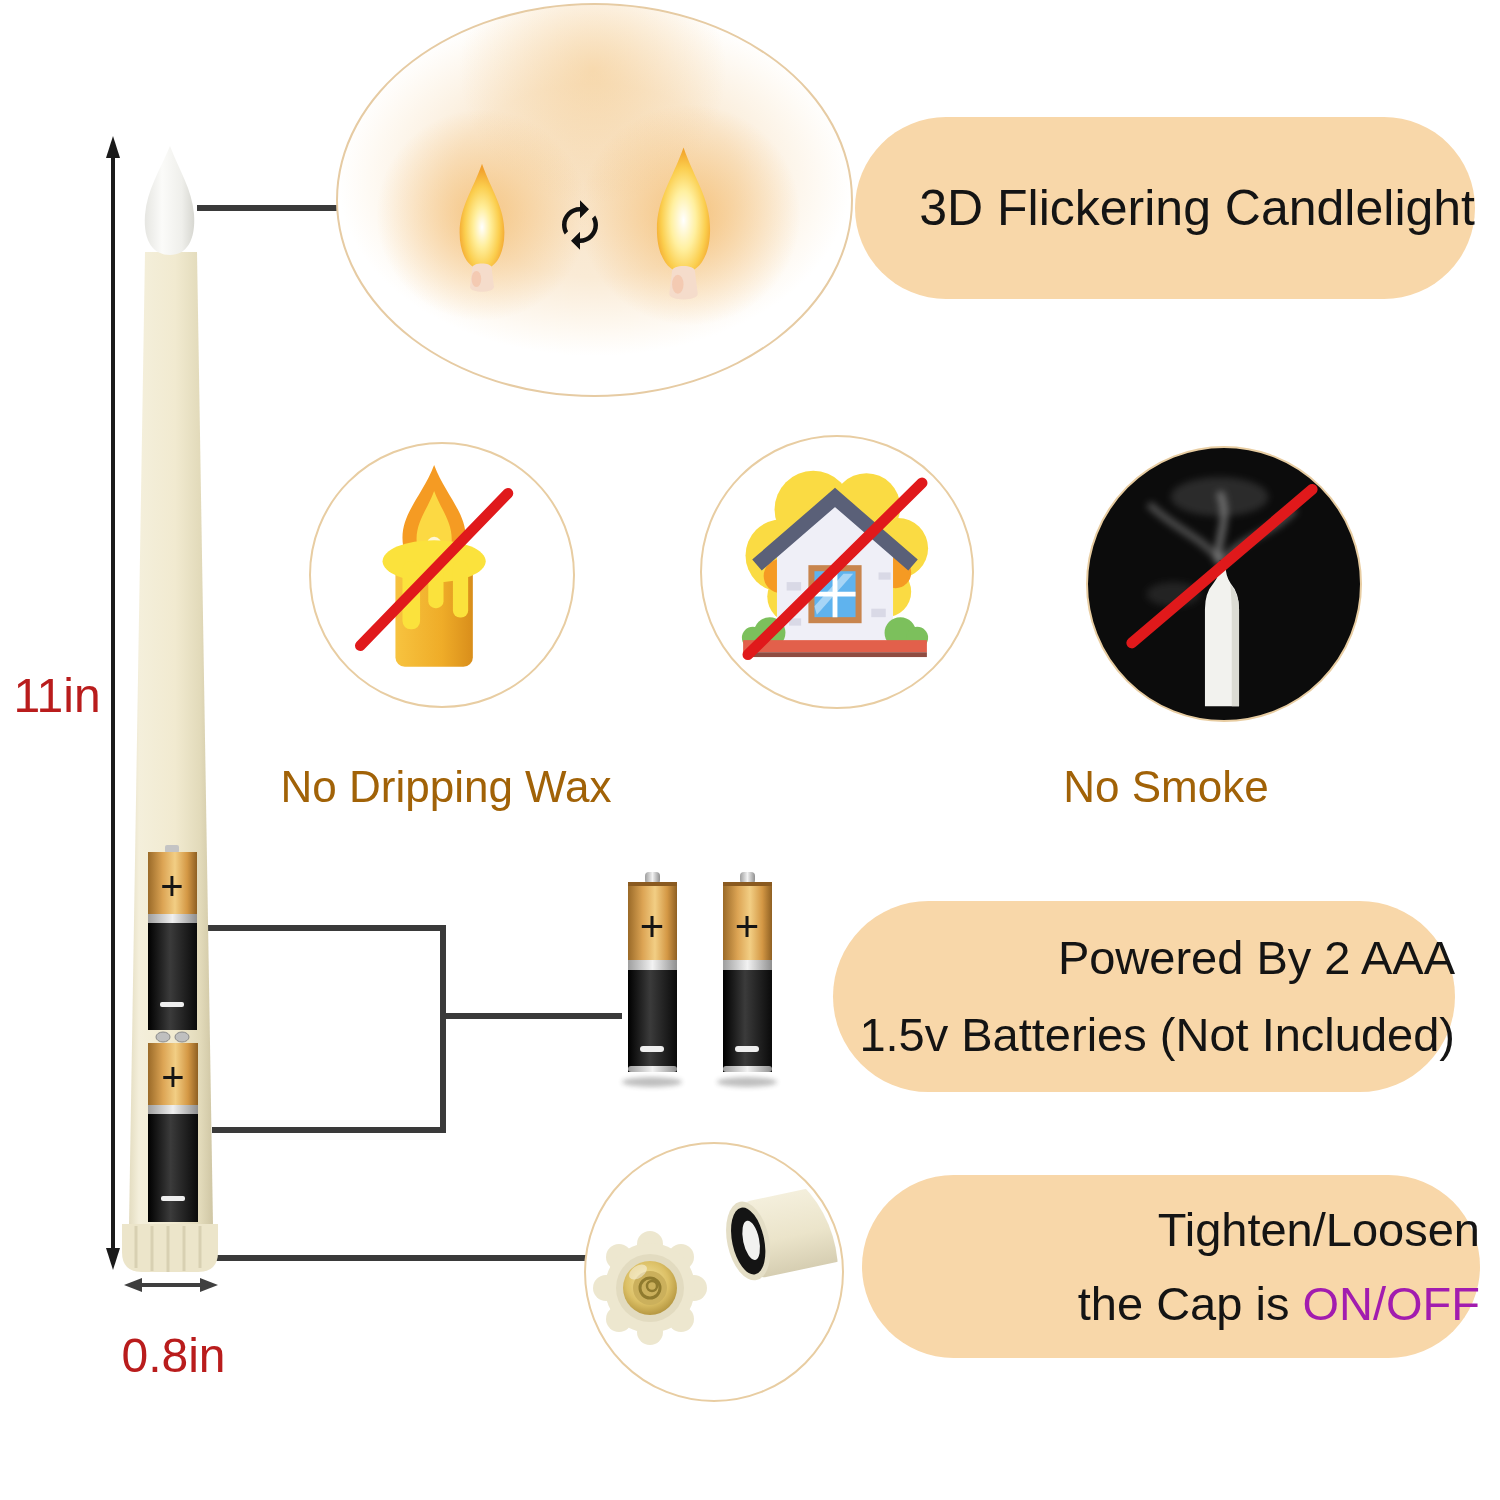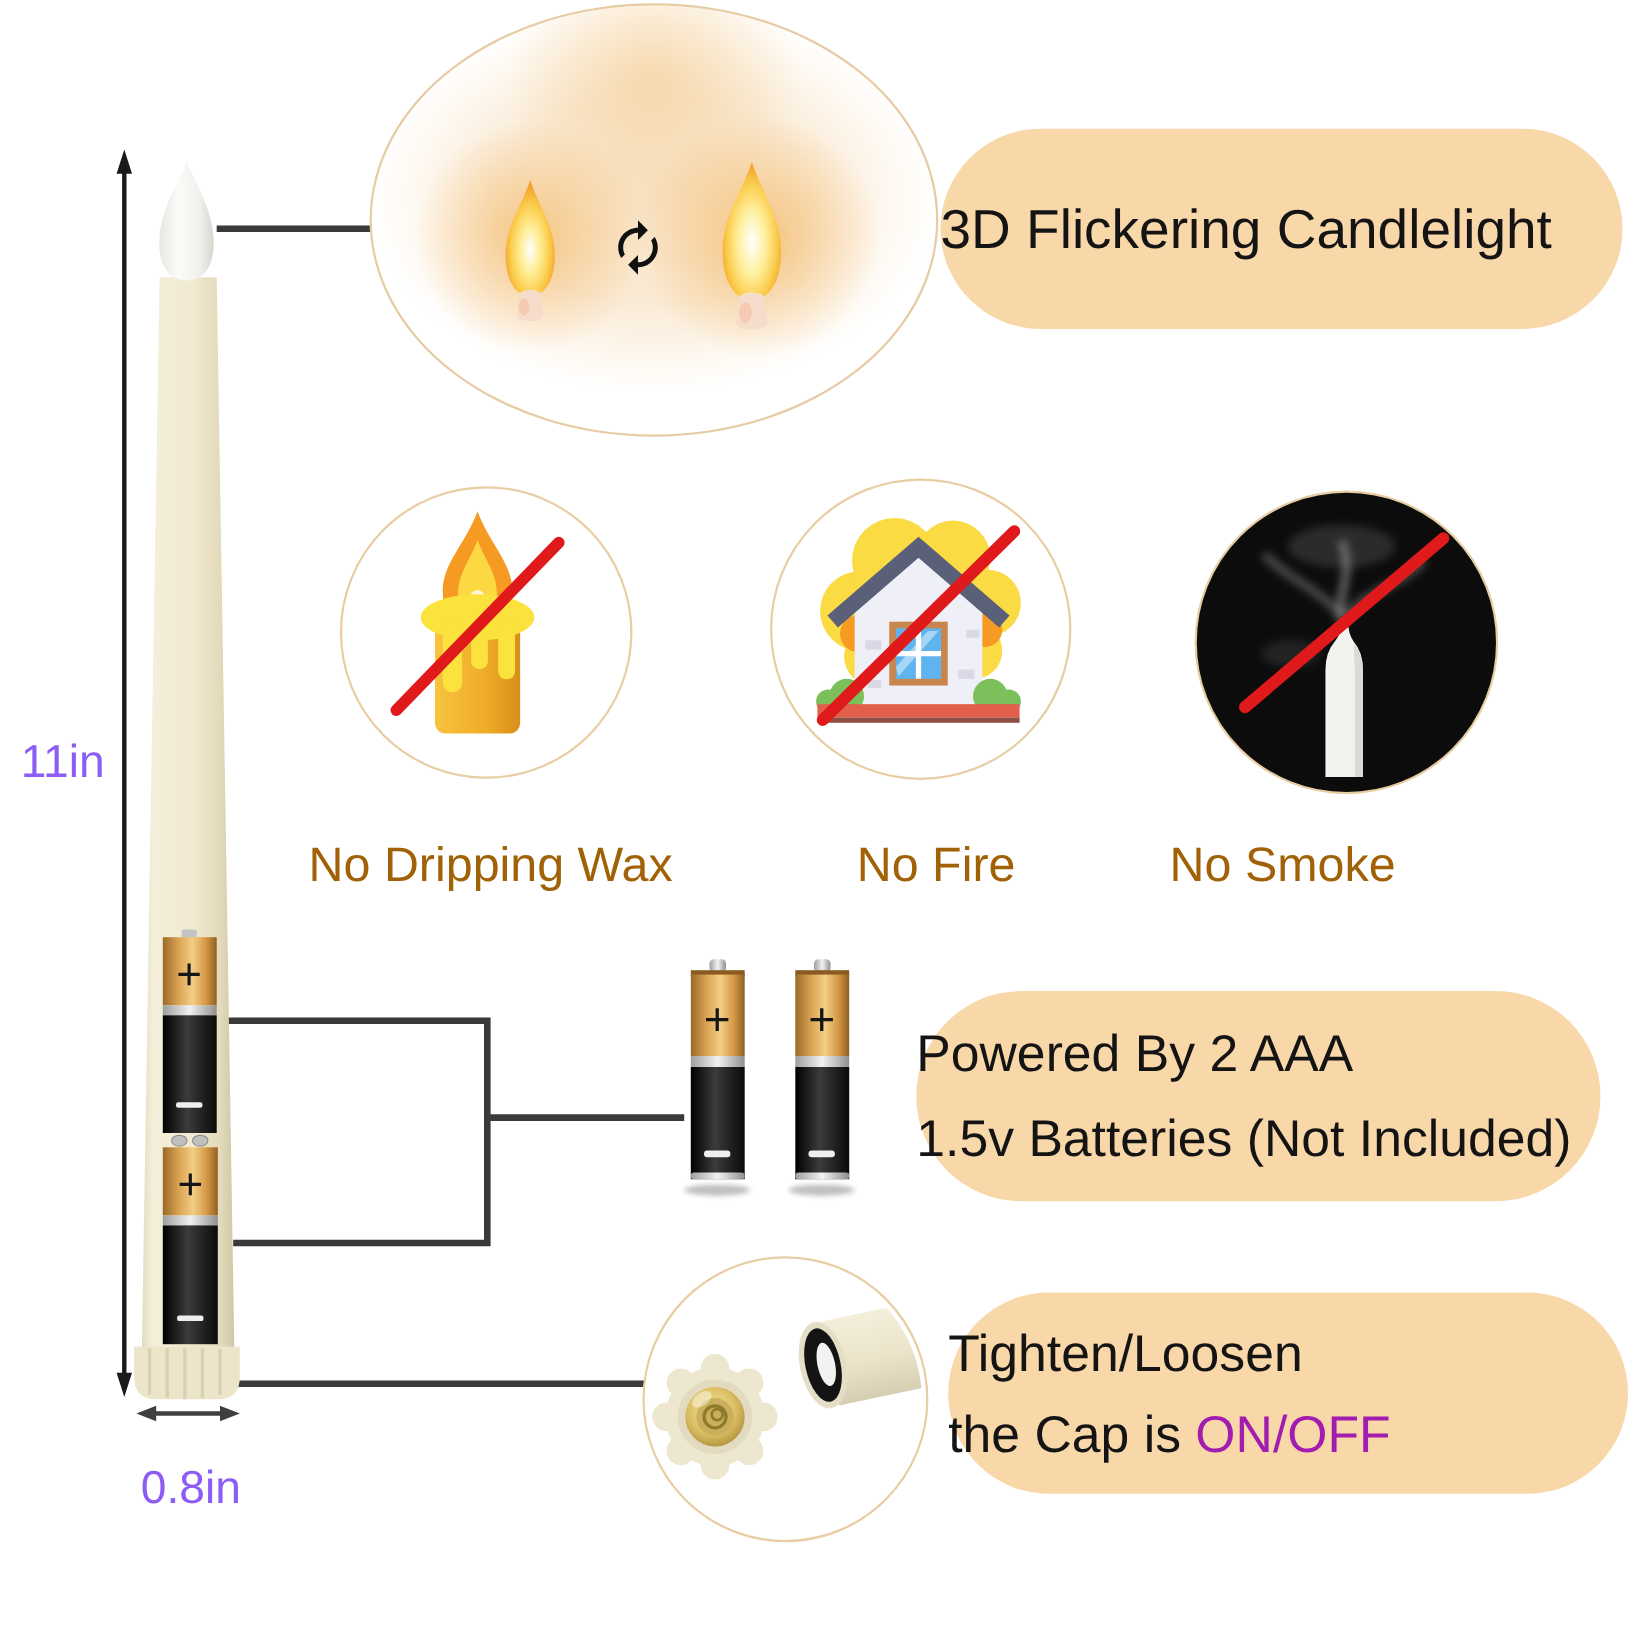--- a/index.html
+++ b/index.html
@@ -13,41 +13,41 @@
     background:radial-gradient(closest-side at 50% 45%, #F8E3C6 0%, #FAEBD6 55%, #FEFAF4 88%, #FFFFFF 100%);}
   .hotspot{position:absolute;border-radius:50%;pointer-events:none;}
   .hs1{left:34px;top:100px;width:220px;height:220px;
     background:radial-gradient(circle, rgba(244,186,106,.75) 0%, rgba(244,186,106,0) 68%);}
   .hs2{left:237px;top:95px;width:230px;height:230px;
     background:radial-gradient(circle, rgba(244,186,106,.8) 0%, rgba(244,186,106,0) 68%);}
   .hs3{left:120px;top:-70px;width:270px;height:270px;
     background:radial-gradient(circle, rgba(243,196,128,.5) 0%, rgba(243,196,128,0) 70%);}
   
   .pill{position:absolute;background:#F8D7A9;border-radius:999px;display:flex;flex-direction:column;
-        align-items:flex-start;justify-content:center;text-align:center;}
+        align-items:flex-end;justify-content:center;text-align:center;}
   .pill .ln{font-size:47px;line-height:54px;color:#141414;white-space:nowrap;}
   .pill-3d{left:855px;top:117px;width:620px;height:182px;}
   .pill-3d .ln{font-size:50px;}
   .pill-power{left:833px;top:901px;width:622px;height:191px;gap:23px;}
   .pill-cap{left:862px;top:1175px;width:618px;height:183px;gap:20px;}
   .hl{color:#a21caf;}
   
   .fcircle{position:absolute;border-radius:50%;border:2px solid #E8CDA2;background:#fff;overflow:hidden;}
   .fc1{left:309px;top:442px;width:262px;height:262px;}
   .fc2{left:700px;top:435px;width:270px;height:270px;}
   .fc3{left:1086px;top:446px;width:272px;height:272px;background:#0C0C0C;}
   .caption{position:absolute;top:764px;font-size:44px;line-height:46px;text-align:center;color:#a16207;white-space:nowrap;}
   .cap1{left:276px;width:340px;}
   .cap2{left:731px;width:240px;}
   .cap3{left:1026px;width:280px;}
   
   .capcircle{position:absolute;left:584px;top:1142px;width:256px;height:256px;border-radius:50%;
              border:2px solid #E8CDA2;background:#fff;}
   
-  .dim{position:absolute;font-size:42px;color:#8b5cf6;text-align:center;white-space:nowrap;}
+  .dim{position:absolute;font-size:48px;color:#b91c1c;text-align:center;white-space:nowrap;}
   .dim-h{left:12px;top:668px;width:90px;}
   .dim-w{left:116px;top:1296px;width:115px;margin-top:32px;}
 </style>
 </head>
 <body>
 
 <div class="stage">
 
   <svg class="abs" style="left:0;top:0;" width="1500" height="1500" viewBox="0 0 1500 1500">
     <path d="M197 208 L338 208" stroke="#3A3A3A" stroke-width="6" fill="none"></path>
@@ -257,21 +257,20 @@
       <g>
         <path d="M96 212 L96 132 Q96 119 103 111 Q108 105 108 97 L113 97 Q113 105 117 111 Q124 119 124 132 L124 212 Z" fill="#F2F2EE"></path>
         <path d="M118 132 L118 212 L124 212 L124 132 Q124 120 117 112 Z" fill="#DBDBD3"></path>
         <polygon points="108,92 113,92 110.5,98" fill="#1A1A1A"></polygon>
       </g>
       <line x1="36" y1="160" x2="184" y2="34" stroke="#E0191B" stroke-width="9" stroke-linecap="round"></line>
     </svg>
   </div>
 
   <div class="caption cap1">No Dripping Wax</div>
-  <div class="caption cap2">No Fire</div>
   <div class="caption cap3">No Smoke</div>
 
   <svg class="abs" style="left:600px;top:860px;" width="200" height="235" viewBox="0 0 200 235">
     <defs>
       <linearGradient id="goldP" x1="0" y1="0" x2="1" y2="0">
         <stop offset="0" stop-color="#9A6A28"></stop>
           <stop offset="0.3" stop-color="#DCA454"></stop>
         <stop offset="0.55" stop-color="#F2CE84"></stop>
           <stop offset="0.8" stop-color="#D49845"></stop>
         <stop offset="1" stop-color="#8F6022"></stop>

